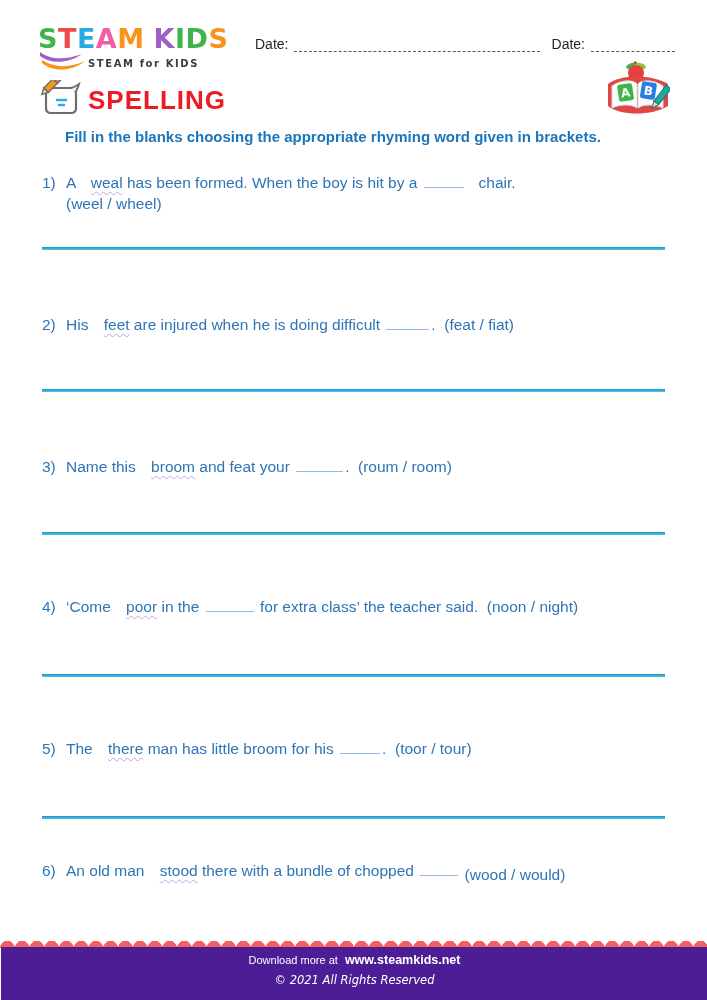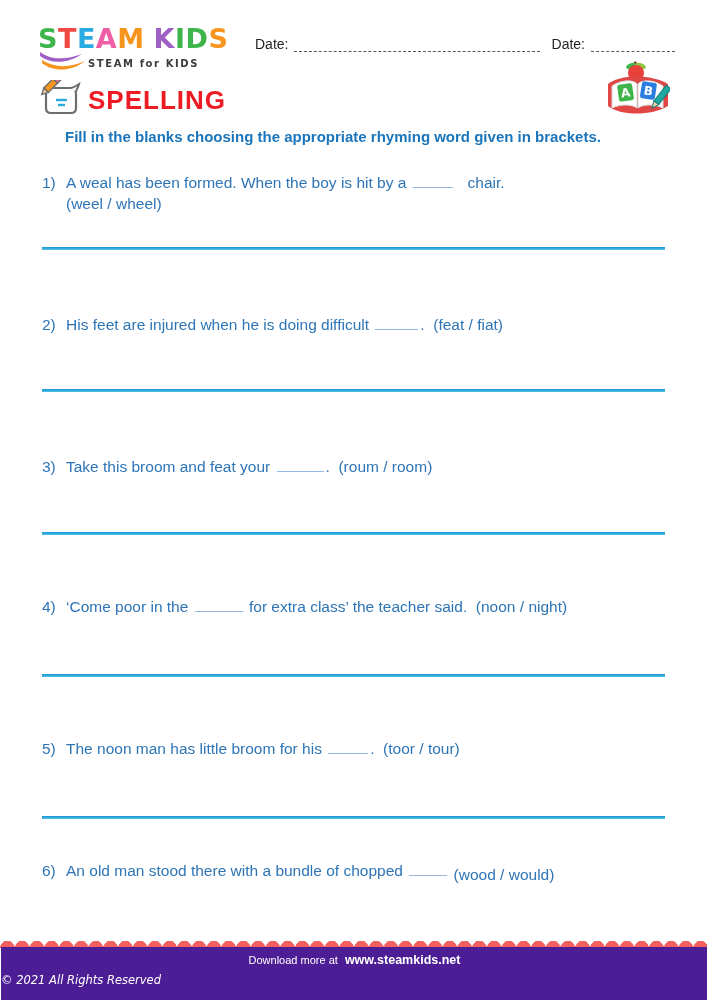--- a/index.html
+++ b/index.html
@@ -26,33 +26,33 @@
   .pencil-paper { width:42px; height:36px; }
   .sheet-title { font-size:26px; font-weight:bold; color:#ec1b24; letter-spacing:1px; margin-left:6px; }
   .ab-book { position:absolute; left:606px; top:60px; width:64px; height:56px; }
 
   .instruction { position:absolute; left:40px; top:128px; width:640px; font-size:15px; font-weight:bold; color:#1b75bb;margin-left:25px; }
 
   
   .question { position:absolute; left:42px; display:flex; color:#2e75b6; font-size:15.5px; line-height:21px; }
   .qnum { flex:0 0 24px; width:24px; }
   .qline { white-space:nowrap; }
-  .wavy { text-decoration-style:wavy; text-decoration-color:#c2a4e2; text-decoration-thickness:1px; text-underline-offset:3px; }
+  .wavy { text-decoration:underline; text-decoration-style:wavy; text-decoration-color:#c2a4e2; text-decoration-thickness:1px; text-underline-offset:3px;margin-left:11px; }
   .blank { display:inline-block; height:14px; border-bottom:1.6px solid #95bbe3; vertical-align:baseline; margin:0 2px; }
   .lowered { position:relative; top:4px; display:inline-block; }
   .answer-line { position:absolute; left:42px; width:623px; height:3px; background:linear-gradient(180deg,#1795cf 0%, #53c3ea 100%); }
 
   
   .footer-scallops { position:absolute; left:0; top:940px; width:707px; height:8px;
     background-image:radial-gradient(7.4px at 50% 100%, #f4605f 7.1px, rgba(244,96,95,0) 7.4px);
     background-size:14.75px 8px; background-repeat:repeat-x; }
   .footer-band { position:absolute; left:1px; top:947px; width:707px; height:53px; background:#4c1d95; }
   .footer-line1 { position:absolute; left:0; top:6px; width:100%; text-align:center; color:#ffffff; font-size:11px; }
   .footer-site { font-weight:bold; font-size:12.5px; margin-left:4px; }
-  .footer-line2 { position:absolute; left:0; top:26px; width:100%; color:#ffffff; font-size:11.5px; font-style:italic; font-family:"DejaVu Sans", sans-serif; }
+  .footer-line2 { position:absolute; left:0; top:26px; width:100%; text-align:center; color:#ffffff; font-size:11.5px; font-style:italic; font-family:"DejaVu Sans", sans-serif; }
 </style>
 </head>
 <body>
 
 <div class="page">
 
   <div class="logo">
     <div class="logo-wordmark">
         <span style="color: rgb(61, 181, 74);">S</span>
         <span style="color: rgb(240, 72, 67);">T</span>
@@ -129,33 +129,33 @@
       </div>
       <div class="question" style="top: 314px;">
         <span class="qnum">2)</span>
         <div>
           <div class="qline"><span class="seg">His </span><span class="wavy">feet</span><span class="seg"> are injured when he is doing difficult </span><span class="blank" style="width: 43px;"></span><span class="seg">.&nbsp; (feat / fiat)</span></div>
         </div>
       </div>
       <div class="question" style="top: 456px;">
         <span class="qnum">3)</span>
         <div>
-          <div class="qline"><span class="seg">Take this </span><span class="wavy">broom</span><span class="seg"> and feat your </span><span class="blank" style="width: 47px;"></span><span class="seg">.&nbsp; (roum / room)</span></div>
+          <div class="qline"><span class="seg">Name this </span><span class="wavy">broom</span><span class="seg"> and feat your </span><span class="blank" style="width: 47px;"></span><span class="seg">.&nbsp; (roum / room)</span></div>
         </div>
       </div>
       <div class="question" style="top: 596px;">
         <span class="qnum">4)</span>
         <div>
           <div class="qline"><span class="seg">‘Come </span><span class="wavy">poor</span><span class="seg"> in the </span><span class="blank" style="width: 48px;"></span><span class="seg"> for extra class’ the teacher said.&nbsp; (noon / night)</span></div>
         </div>
       </div>
       <div class="question" style="top: 738px;">
         <span class="qnum">5)</span>
         <div>
-          <div class="qline"><span class="seg">The </span><span class="wavy">noon</span><span class="seg"> man has little broom for his </span><span class="blank" style="width: 40px;"></span><span class="seg">.&nbsp; (toor / tour)</span></div>
+          <div class="qline"><span class="seg">The </span><span class="wavy">there</span><span class="seg"> man has little broom for his </span><span class="blank" style="width: 40px;"></span><span class="seg">.&nbsp; (toor / tour)</span></div>
         </div>
       </div>
       <div class="question" style="top: 860px;">
         <span class="qnum">6)</span>
         <div>
           <div class="qline"><span class="seg">An old man </span><span class="wavy">stood</span><span class="seg"> there with a bundle of chopped </span><span class="blank" style="width: 38px;"></span><span class="lowered">&nbsp;(wood / would)</span></div>
         </div>
       </div>
       <div class="answer-line" style="top: 247px;"></div>
       <div class="answer-line" style="top: 389px;"></div>

